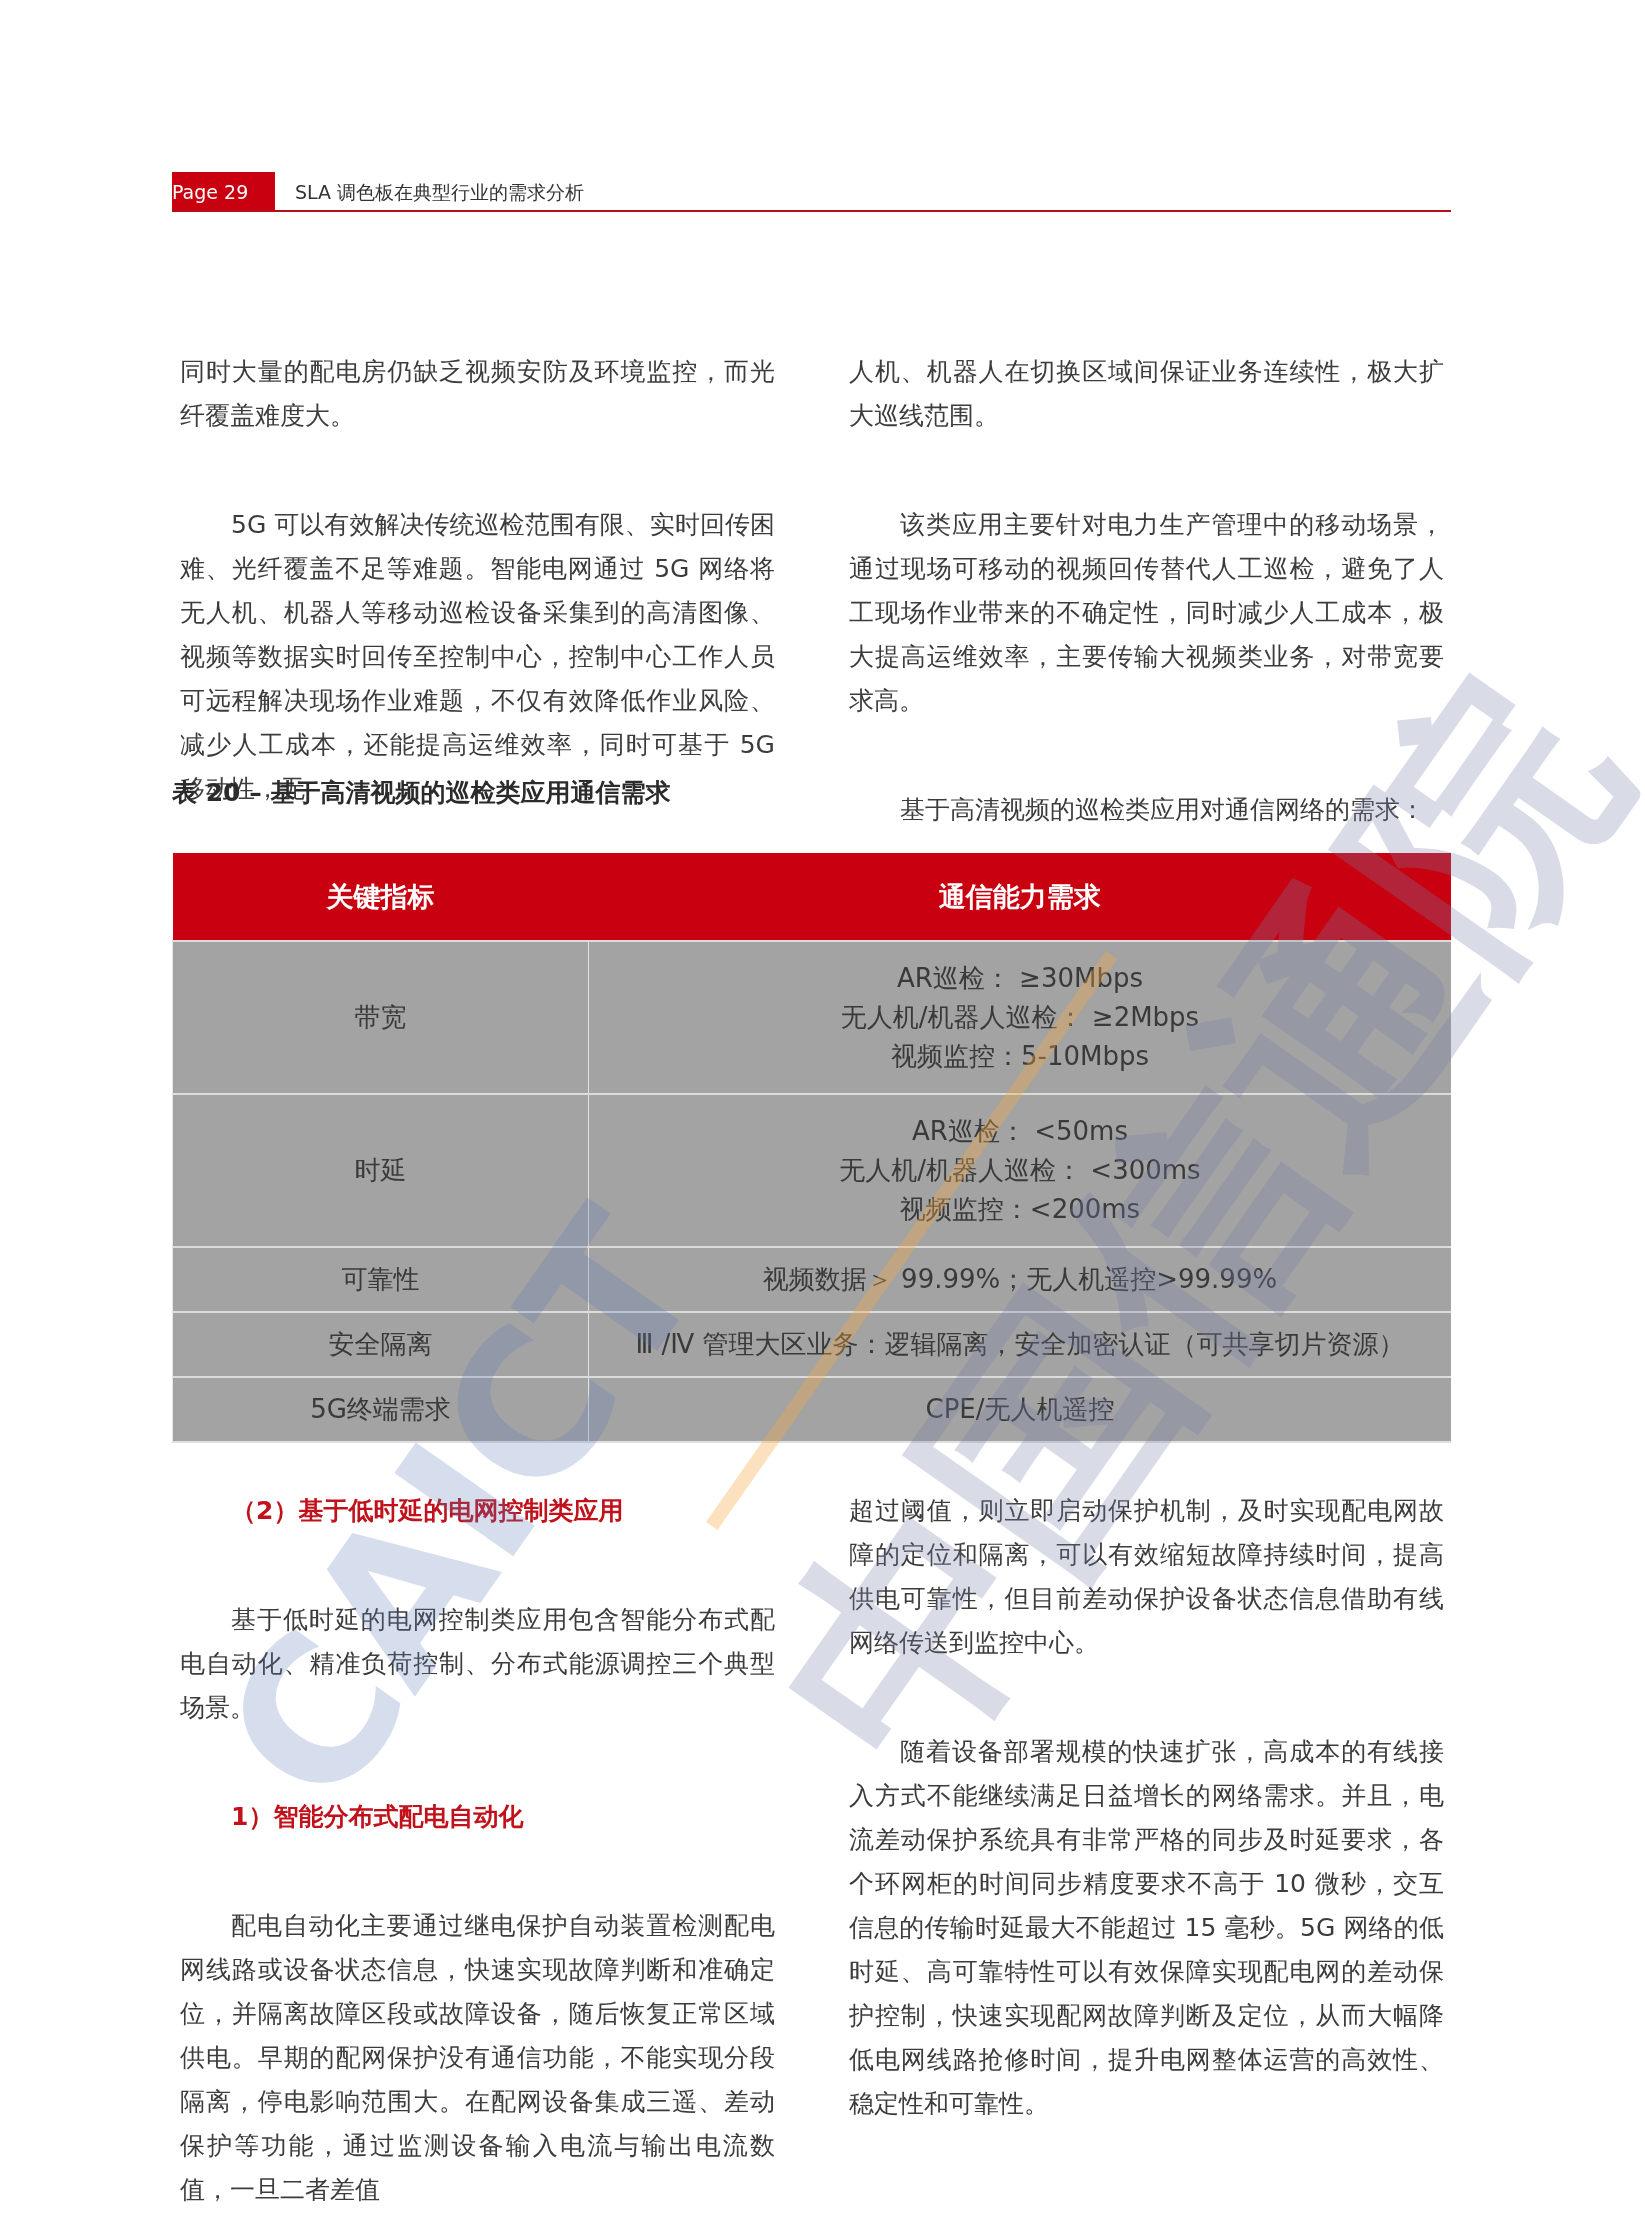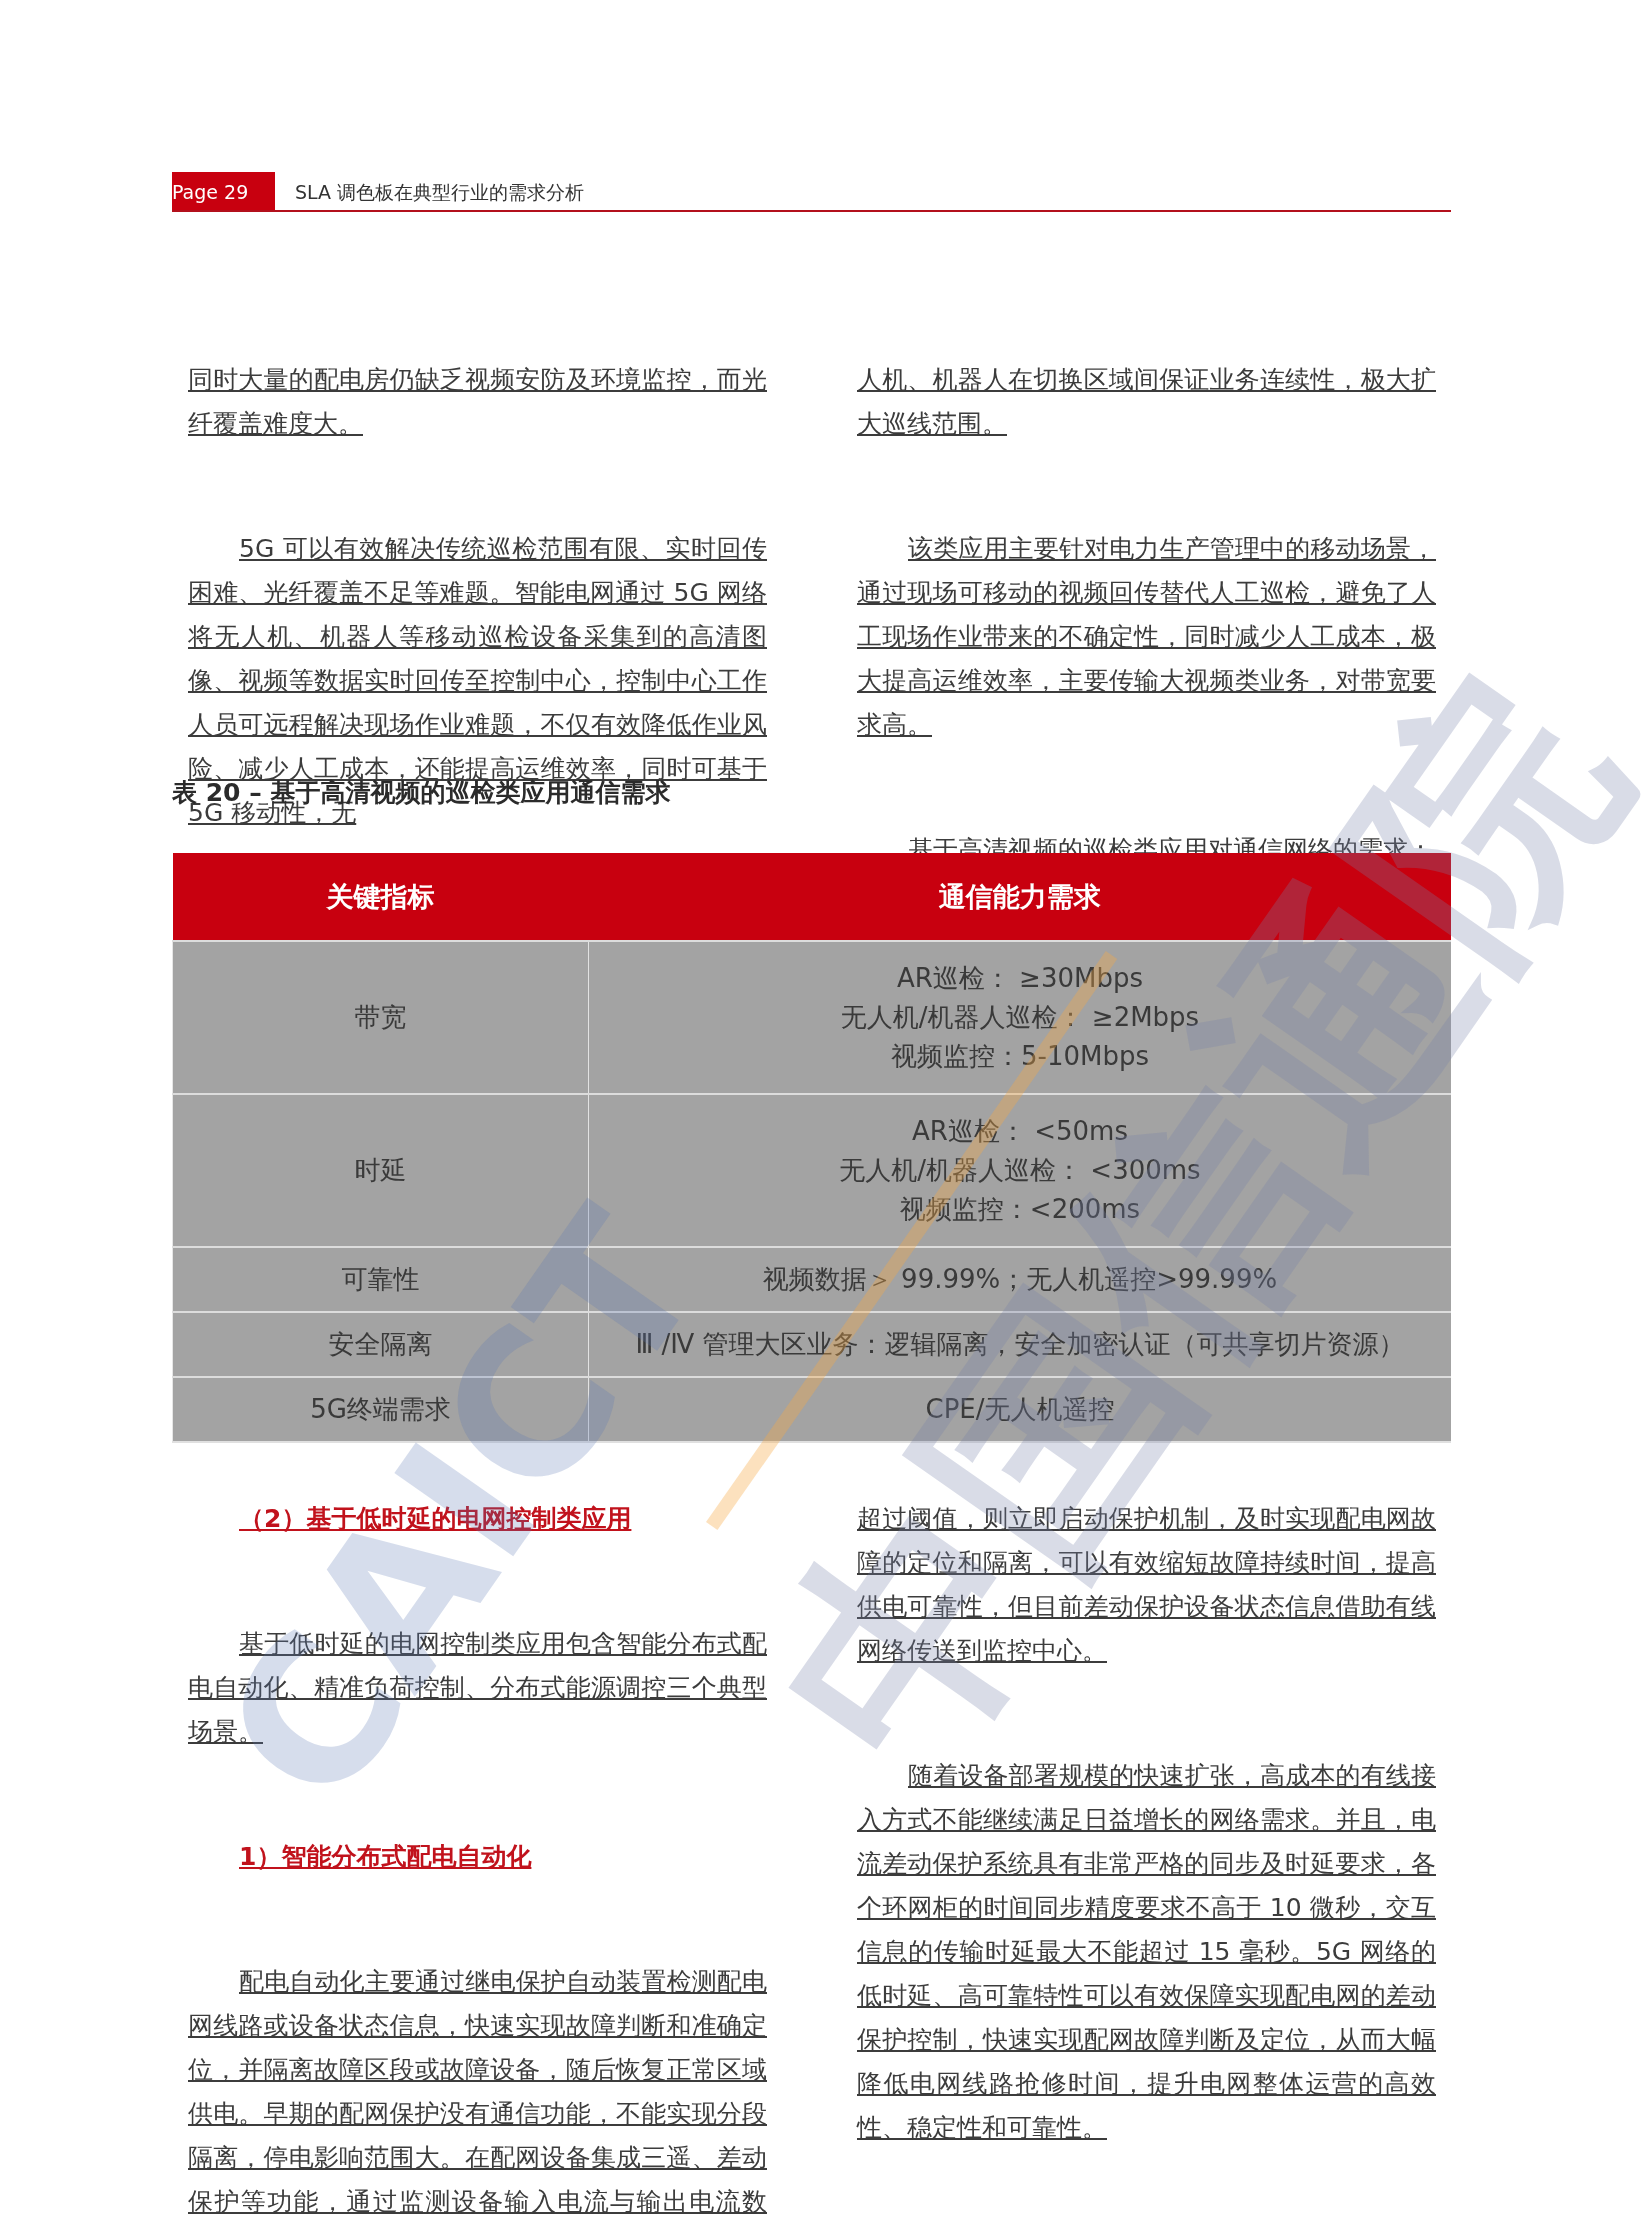--- a/index.html
+++ b/index.html
@@ -5,21 +5,21 @@
   html, body { margin:0; padding:0; background:#ffffff; }
   body { width:1646px; height:2234px; position:relative; overflow:hidden;
          font-family:"DejaVu Sans","Liberation Sans",sans-serif; color:#3a3a3a; }
   .page-header { position:absolute; left:172px; top:172px; width:1279px; height:40px; }
   .page-badge { position:absolute; left:0; top:0; width:103px; height:40px; background:#c8000f;
                 color:#fff; font-size:19px; line-height:40px; text-align:left; }
   .page-title { position:absolute; left:123px; top:0; line-height:40px; font-size:19px; color:#333; }
   .header-rule { position:absolute; left:0; top:38px; width:1279px; height:2px; background:#b3101c; }
 
   .col { position:absolute; width:611px; font-size:25px; line-height:44px; text-align:justify; color:#3c3c3c; }
-  .col p { margin:16px;text-decoration:underline; }
+  .col p { margin:8px; }
   .col p.indent { text-indent:51px; }
   .col .gap-lg { height:49px; }
   .left-top { left:172px; top:342px; }
   .right-top { left:841px; top:342px; }
 
   .caption { position:absolute; left:172px; top:776px; font-size:25px; font-weight:bold; color:#2b2b2b; }
 
   table.req { position:absolute; left:172px; top:853px; width:1279px; border-collapse:collapse; }
   table.req th { background:#c8000f; color:#fff; font-size:27px; font-weight:bold; height:85px; }
   table.req td { background:#a3a3a3; text-align:center; font-size:26px; color:#3a3a3a;

